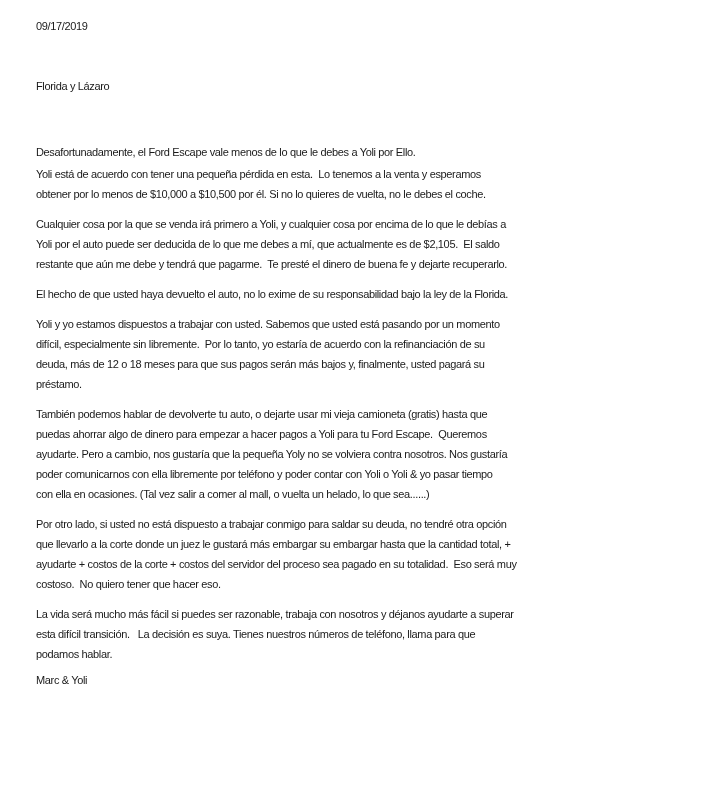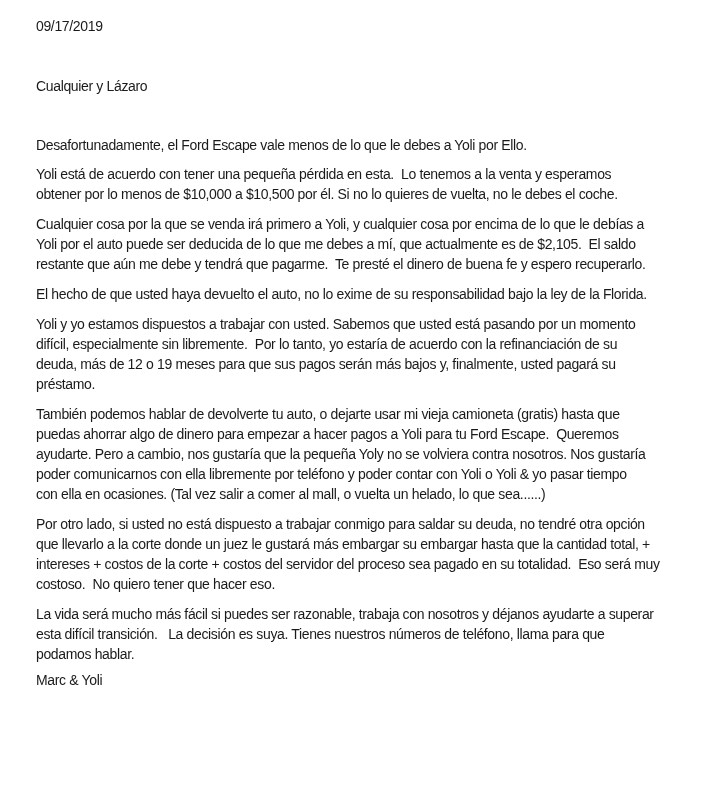--- a/index.html
+++ b/index.html
@@ -1,66 +1,66 @@
 <!DOCTYPE html>
 <html><head>
   <meta charset="utf-8">
   <style>
     html, body { margin: 0; padding: 0; background: #ffffff; }
     body { width: 702px; height: 790px; position: relative; overflow: hidden;
       font-family: "Liberation Sans", sans-serif; color: #1a1a1a; }
     .doc { position: absolute; left: 36px; top: 0; width: 660px; }
-    .line { position: absolute; left: 0; white-space: pre; font-size: 14px;
+    .line { position: absolute; left: 0; white-space: pre; font-size: 11px;
       letter-spacing: -0.35px; line-height: 16px; }
   </style>
 </head>
 <body>
 
 <div class="doc">
   <div class="line" style="top:18px">09/17/2019</div>
-  <div class="line" style="top:78px">Cualquier y Lázaro</div>
+  <div class="line" style="top:78px">Florida y Lázaro</div>
 
   <div>
-    <div class="line" style="top:137px">Desafortunadamente, el Ford Escape vale menos de lo que le debes a Yoli por Ello.</div>
+    <div class="line" style="top:144px">Desafortunadamente, el Ford Escape vale menos de lo que le debes a Yoli por Ello.</div>
   </div>
 
   <div>
     <div class="line" style="top:166px">Yoli está de acuerdo con tener una pequeña pérdida en esta.  Lo tenemos a la venta y esperamos</div>
     <div class="line" style="top:186px">obtener por lo menos de $10,000 a $10,500 por él. Si no lo quieres de vuelta, no le debes el coche.</div>
   </div>
 
   <div>
     <div class="line" style="top:216px">Cualquier cosa por la que se venda irá primero a Yoli, y cualquier cosa por encima de lo que le debías a</div>
     <div class="line" style="top:236px">Yoli por el auto puede ser deducida de lo que me debes a mí, que actualmente es de $2,105.  El saldo</div>
-    <div class="line" style="top:256px">restante que aún me debe y tendrá que pagarme.  Te presté el dinero de buena fe y espero recuperarlo.</div>
+    <div class="line" style="top:256px">restante que aún me debe y tendrá que pagarme.  Te presté el dinero de buena fe y dejarte recuperarlo.</div>
   </div>
 
   <div>
     <div class="line" style="top:286px">El hecho de que usted haya devuelto el auto, no lo exime de su responsabilidad bajo la ley de la Florida.</div>
   </div>
 
   <div>
     <div class="line" style="top:316px">Yoli y yo estamos dispuestos a trabajar con usted. Sabemos que usted está pasando por un momento</div>
     <div class="line" style="top:336px">difícil, especialmente sin libremente.  Por lo tanto, yo estaría de acuerdo con la refinanciación de su</div>
-    <div class="line" style="top:356px">deuda, más de 12 o 19 meses para que sus pagos serán más bajos y, finalmente, usted pagará su</div>
+    <div class="line" style="top:356px">deuda, más de 12 o 18 meses para que sus pagos serán más bajos y, finalmente, usted pagará su</div>
     <div class="line" style="top:376px">préstamo.</div>
   </div>
 
   <div>
     <div class="line" style="top:406px">También podemos hablar de devolverte tu auto, o dejarte usar mi vieja camioneta (gratis) hasta que</div>
     <div class="line" style="top:426px">puedas ahorrar algo de dinero para empezar a hacer pagos a Yoli para tu Ford Escape.  Queremos</div>
     <div class="line" style="top:446px">ayudarte. Pero a cambio, nos gustaría que la pequeña Yoly no se volviera contra nosotros. Nos gustaría</div>
     <div class="line" style="top:466px">poder comunicarnos con ella libremente por teléfono y poder contar con Yoli o Yoli &amp; yo pasar tiempo</div>
     <div class="line" style="top:486px">con ella en ocasiones. (Tal vez salir a comer al mall, o vuelta un helado, lo que sea......)</div>
   </div>
 
   <div>
     <div class="line" style="top:516px">Por otro lado, si usted no está dispuesto a trabajar conmigo para saldar su deuda, no tendré otra opción</div>
     <div class="line" style="top:536px">que llevarlo a la corte donde un juez le gustará más embargar su embargar hasta que la cantidad total, +</div>
-    <div class="line" style="top:556px">intereses + costos de la corte + costos del servidor del proceso sea pagado en su totalidad.  Eso será muy</div>
+    <div class="line" style="top:556px">ayudarte + costos de la corte + costos del servidor del proceso sea pagado en su totalidad.  Eso será muy</div>
     <div class="line" style="top:576px">costoso.  No quiero tener que hacer eso.</div>
   </div>
 
   <div>
     <div class="line" style="top:606px">La vida será mucho más fácil si puedes ser razonable, trabaja con nosotros y déjanos ayudarte a superar</div>
     <div class="line" style="top:626px">esta difícil transición.   La decisión es suya. Tienes nuestros números de teléfono, llama para que</div>
     <div class="line" style="top:646px">podamos hablar.</div>
   </div>
 
   <div class="line" style="top:672px">Marc &amp; Yoli</div>

